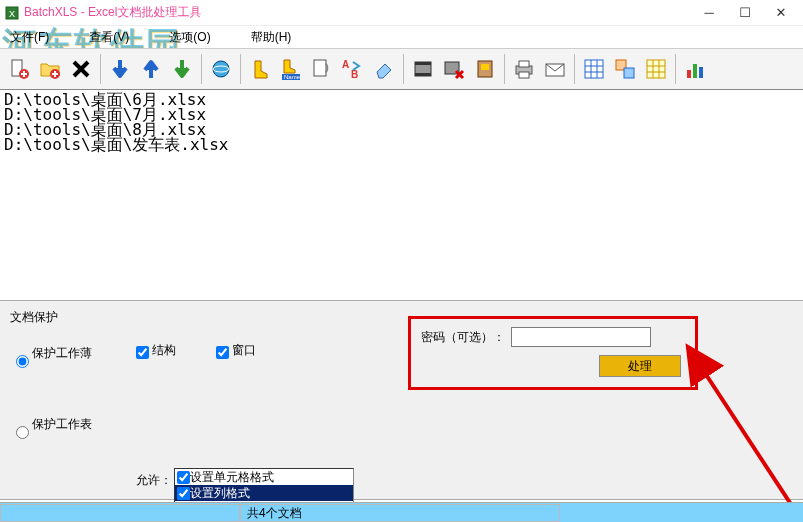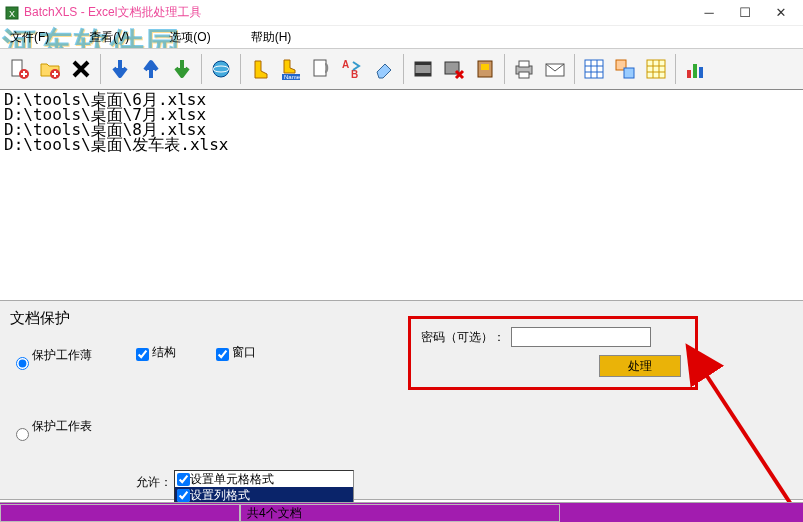--- a/index.html
+++ b/index.html
@@ -11,35 +11,35 @@
 .win-btn { width: 36px; height: 26px; display: flex; align-items: center; justify-content: center; font-size: 13px; color:#333; }
 .menubar { height: 22px; display: flex; align-items: center; padding: 0 4px; font-size: 12px; position:relative; z-index:2;gap:28px; }
 .menu-item { padding: 2px 6px; }
 .watermark { position: absolute; left: 2px; top: 22px; font-family: "KaiTi","STKaiti",serif; font-size: 34px; font-weight: bold; color: rgba(20,160,220,0.55); text-shadow: 1px 1px 0 rgba(255,200,80,0.6); z-index: 1; pointer-events: none; letter-spacing:2px; }
 .watermark .url { font-size: 16px; color: rgba(20,160,220,0.7); display:block; margin-top:-6px; font-family: Arial,sans-serif; font-weight:normal; }
 .toolbar { height: 42px; border-top: 1px solid #ccc; border-bottom: 1px solid #888; display: flex; align-items: center; padding: 2px 4px; background: #f4f4f4; position:relative; z-index:2; gap:1px; }
 .toolbar .sep { width:1px; height:30px; background:#bbb; margin: 0 3px; }
 .tb-btn { width: 30px; height: 34px; display:flex; align-items:center; justify-content:center; border:1px solid transparent; }
 .filelist { height: 210px; background:#fff; padding: 2px 4px; font-family: SimSun, "MS Gothic", monospace; font-size: 16px; line-height: 15px; overflow:auto; }
 .panel { border-top:1px solid #aaa; border-bottom:1px solid #aaa; padding: 8px 10px 10px 10px; height: 200px; background:#f0f0f0; position:relative; }
-.panel-title { font-size:15px; margin-bottom: 12px; }
+.panel-title { font-size:12px; margin-bottom: 12px; }
 .row { display:flex; align-items:flex-start; }
 .radio-col { width: 120px; line-height: 30px; margin-left:6px; }
 .check-col { width: 80px; display:flex; align-items:center; gap:4px; padding-top:4px; }
 .allow-col { width: 240px; }
 .allow-label { float:left; padding-top:4px; }
 .listbox { border:1px inset #888; background:#fff; height: 82px; width: 180px; overflow-y:scroll; margin-left:38px; }
 .lb-item { display:flex; align-items:center; padding: 0 2px; font-size:12px; height:16px; }
 .lb-item.sel { background:#0a246a; color:#fff; }
 .lb-item input { margin-right:2px; }
 .right-box { border:3px solid #d00; left:408px; top:316px; width: 290px; height: 74px; position:absolute; padding: 8px 10px; }
 .pwd-row { display:flex; align-items:center; gap:6px; font-size:12px; }
 .pwd-input { border:1px solid #7a7a7a; width: 140px; height:20px; background:#fff; }
 .process-btn { width:82px; height:22px; background:#eab308; border:1px solid #888; font-size:12px; display:flex; align-items:center; justify-content:center; position:absolute; right:14px; bottom:10px; }
-.statusbar { position:absolute; bottom:0; left:0; right:0; height:20px; border-top:1px solid #aaa; background:#a21caf; display:flex; }
+.statusbar { position:absolute; bottom:0; left:0; right:0; height:20px; border-top:1px solid #aaa; background:#7dd3fc; display:flex; }
 .status-cell { border:1px solid #bbb; height:18px; margin:1px 0 0 0; display:flex; align-items:center; padding:0 6px; font-size:12px; }
 .arrow-svg { position:absolute; right:0; top:340px; pointer-events:none; }
 label { display:inline-flex; align-items:flex-end; gap:3px; }
 input[type=radio],input[type=checkbox]{ margin:0; }
 </style>
 </head>
 <body>
 
 <div class="titlebar">
   <span class="title-icon">

